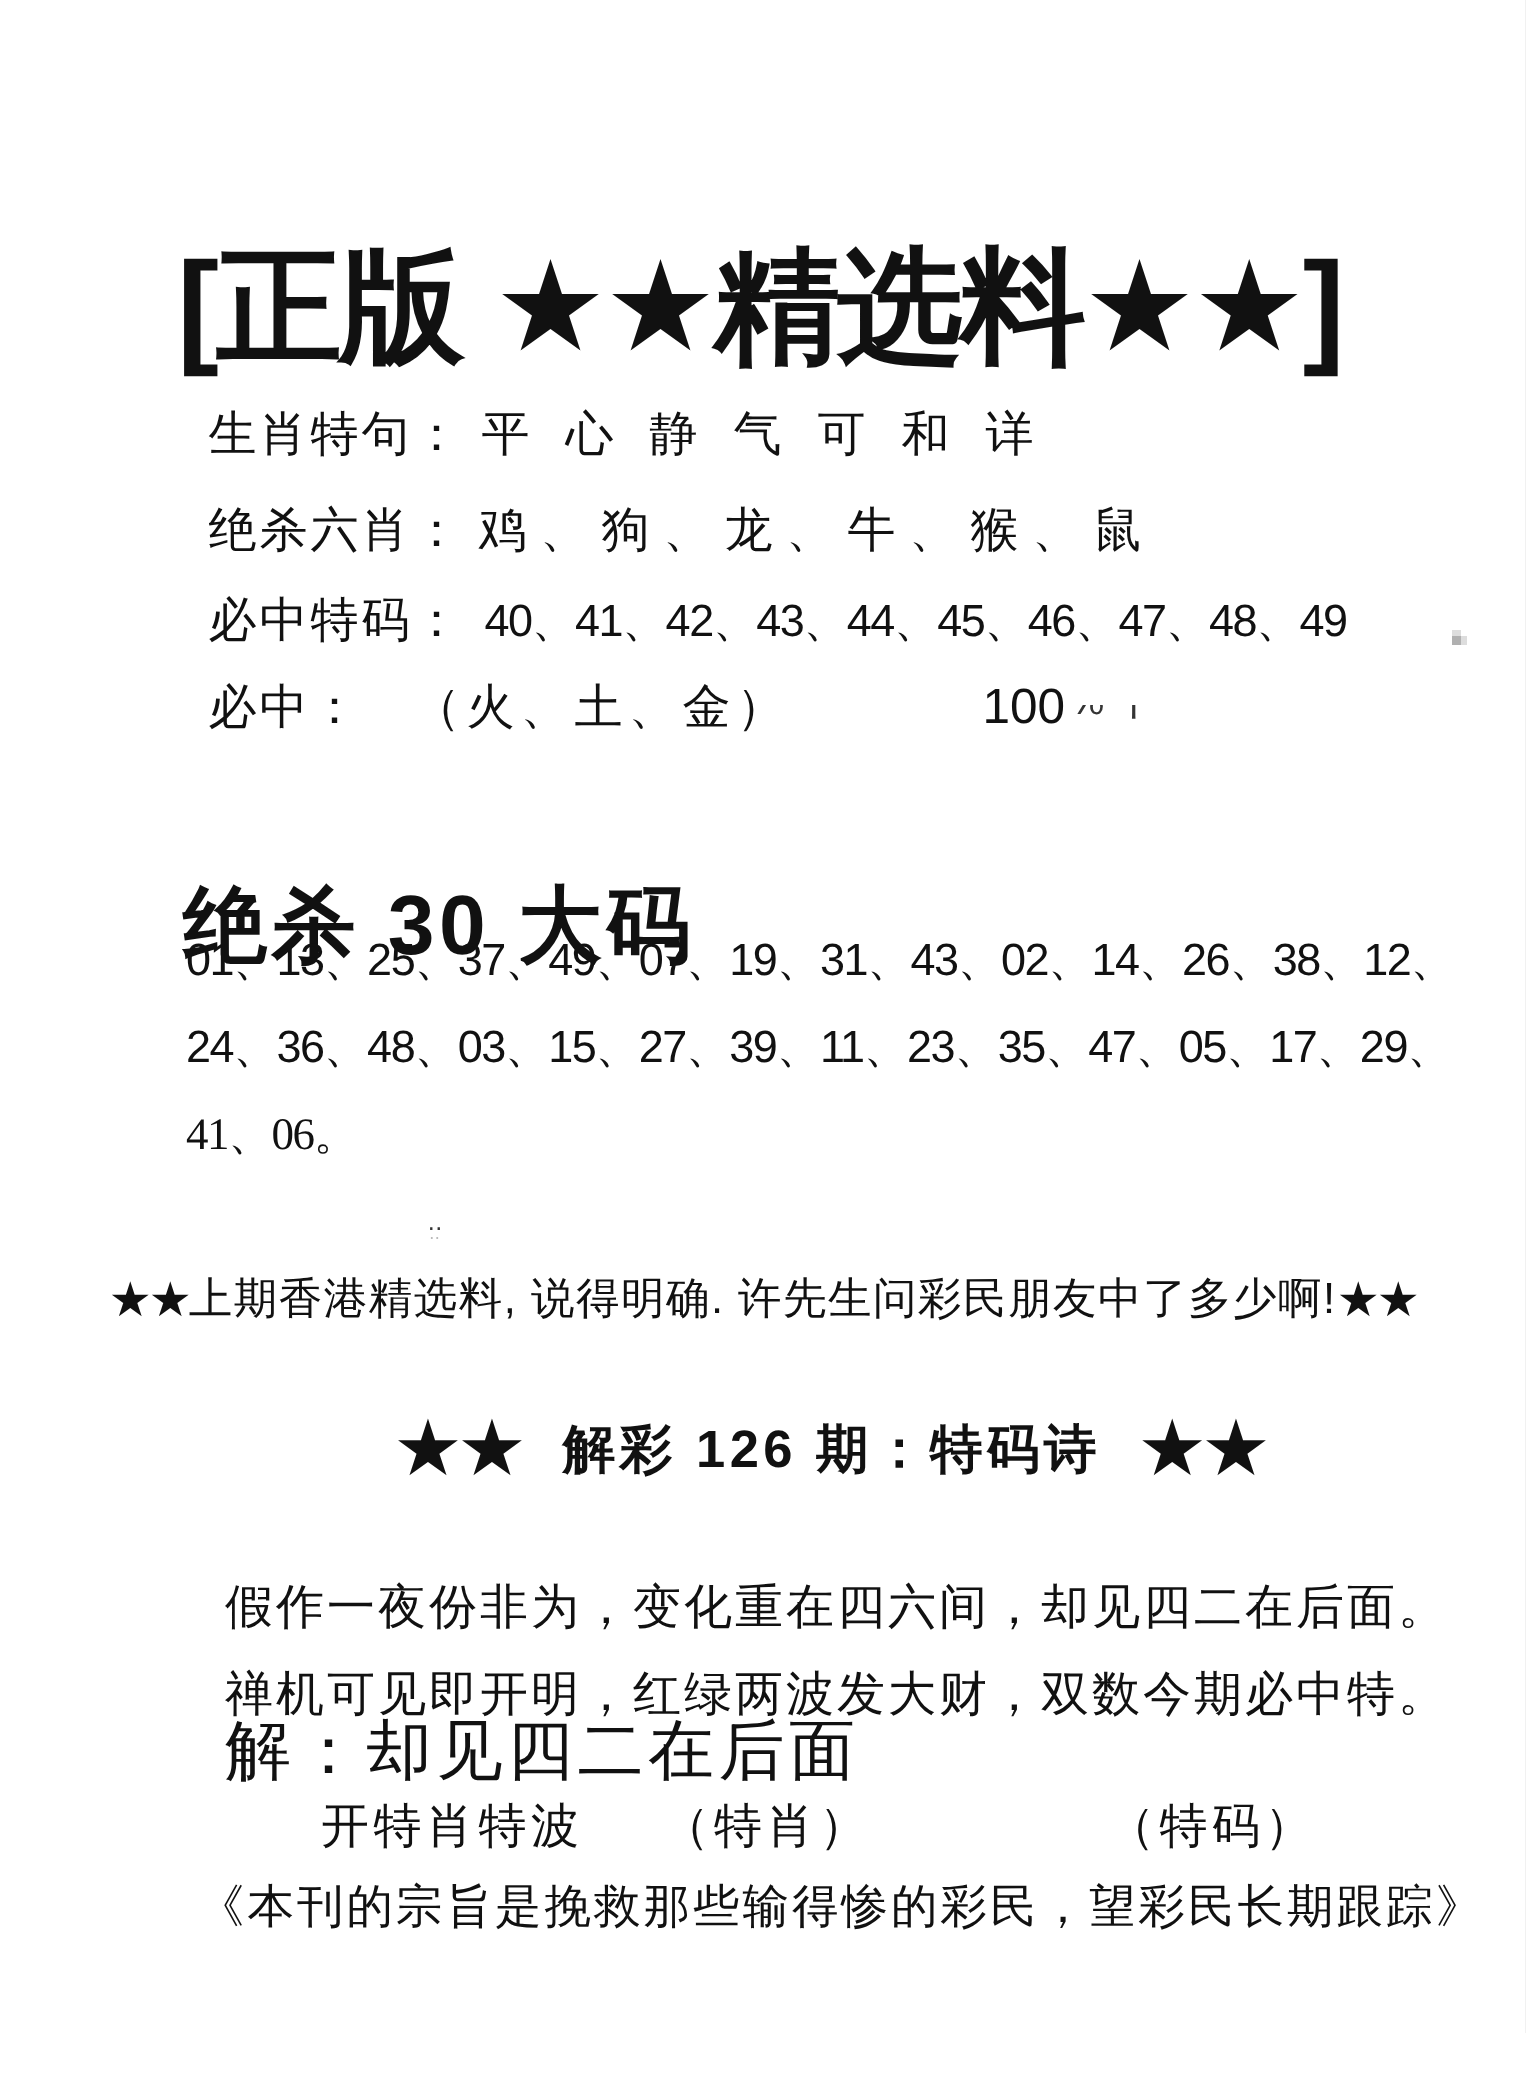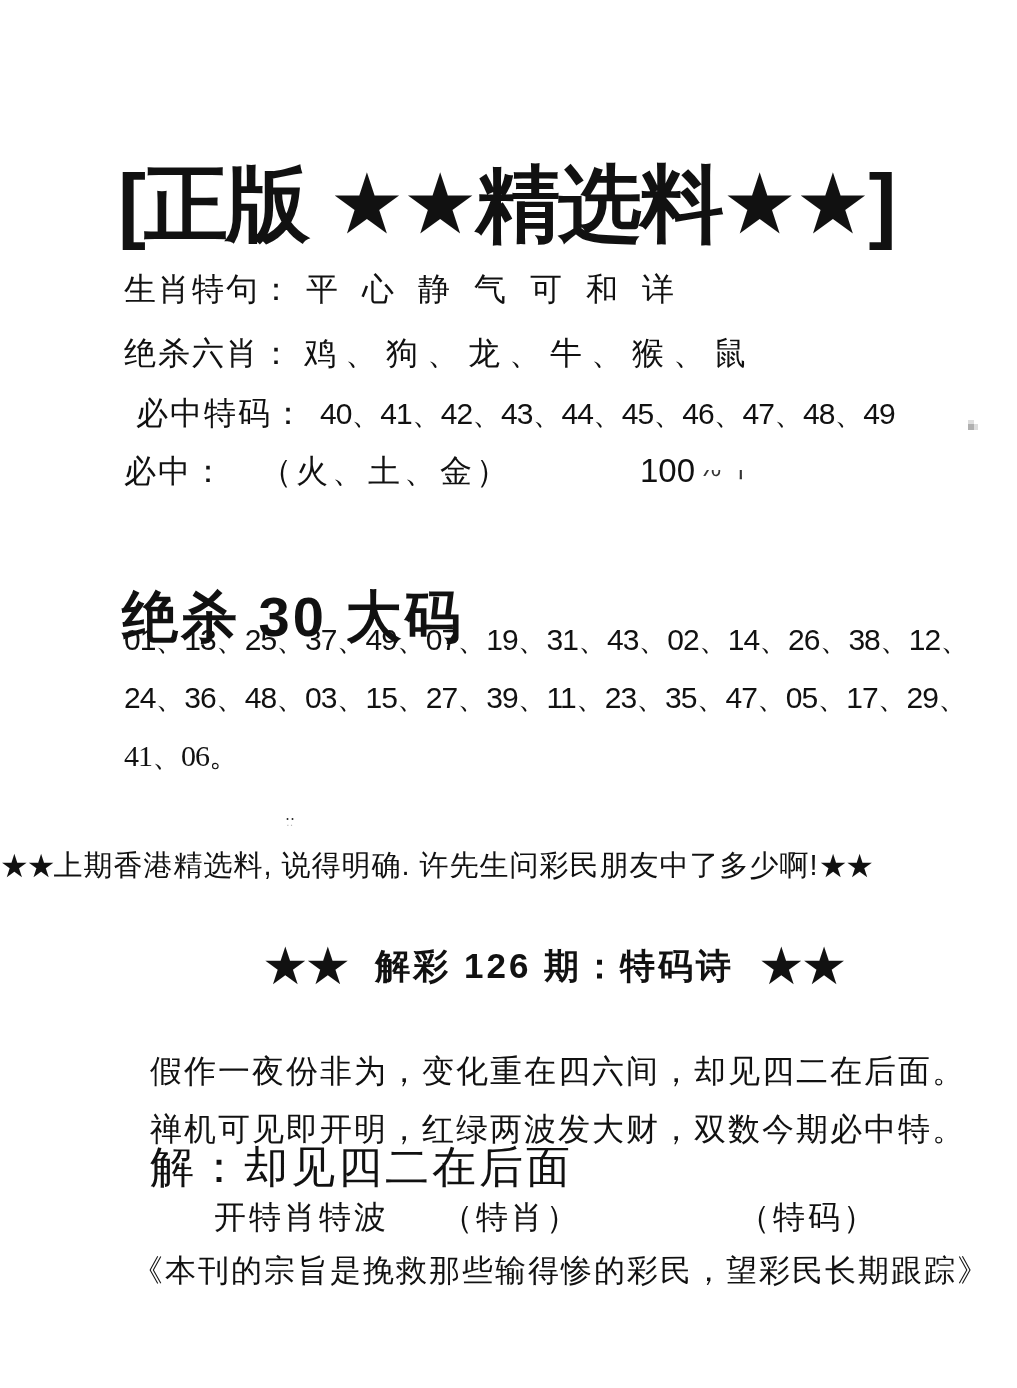--- a/index.html
+++ b/index.html
@@ -12,24 +12,24 @@
     font-family:"Liberation Sans","DejaVu Sans",sans-serif;
     color:#111111;
     -webkit-font-smoothing:antialiased;
   }
   .abs{position:absolute;white-space:nowrap;}
 
   
   .t-title{top:96px;left:118px;font-size:84px;font-weight:700;letter-spacing:-2px;line-height:1.25;}
 
   
-  .info{font-size:32px;letter-spacing:2px;}
+  .info{font-size:32px;letter-spacing:2px;margin-left:15px;}
   .t-info1{top:268px;left:124px;}
   .t-info2{top:332px;left:124px;}
-  .t-info3{top:392px;left:136px;}
+  .t-info3{top:392px;left:124px;}
   .t-info4{top:450px;left:124px;}
   .v-spread{letter-spacing:24px;margin-left:12px;}
   .v-mid{letter-spacing:9px;margin-left:10px;}
   .v-num{font-size:30px;letter-spacing:-1px;margin-left:14px;}
   .v-paren{letter-spacing:4px;margin-left:34px;}
   .amount{margin-left:128px;font-size:33px;letter-spacing:0;}
   .faded{display:inline-block;overflow:hidden;height:12px;width:60px;vertical-align:baseline;opacity:.85;}
   .faded-in{display:block;transform:translateY(-24px);font-size:30px;letter-spacing:2px;}
 
   
@@ -38,21 +38,21 @@
   .t-n1{top:620px;left:124px;text-align:center;}
   .t-n2{top:678px;left:124px;}
   .t-n3{top:736px;left:124px;font-family:Liberation Serif, serif;}
 
   
   .art-dots{top:806px;left:285px;font-size:15px;color:#333;letter-spacing:2px;}
   .art-dots2{top:816px;left:286px;font-size:11px;color:#bbb;letter-spacing:3px;}
   .art-dot-r{top:424px;left:968px;width:6px;height:6px;background:#b0b0b0;box-shadow:0 -4px 0 #ddd,4px 0 0 #ddd;}
 
   
-  .t-banner{top:846px;left:0;width:1017px;font-size:29px;letter-spacing:1px;}
+  .t-banner{top:846px;left:0;width:1017px;text-align:center;font-size:29px;letter-spacing:1px;}
   .t-banner .bstar{font-size:32px;vertical-align:-2px;letter-spacing:-2px;}
 
   
   .t-pheader{top:940px;left:262px;display:flex;align-items:center;}
   .pstar{font-size:52px;letter-spacing:-4px;line-height:1;}
   .ptext{font-size:35px;font-weight:700;letter-spacing:3px;margin:0 24px 0 28px;}
   .poem{font-size:32px;letter-spacing:2px;margin-top:28px;}
   .t-p1{top:1022px;left:150px;}
   .t-p2{top:1080px;left:150px;}
   .t-ans{top:1138px;left:150px;font-size:44px;letter-spacing:3px;}

